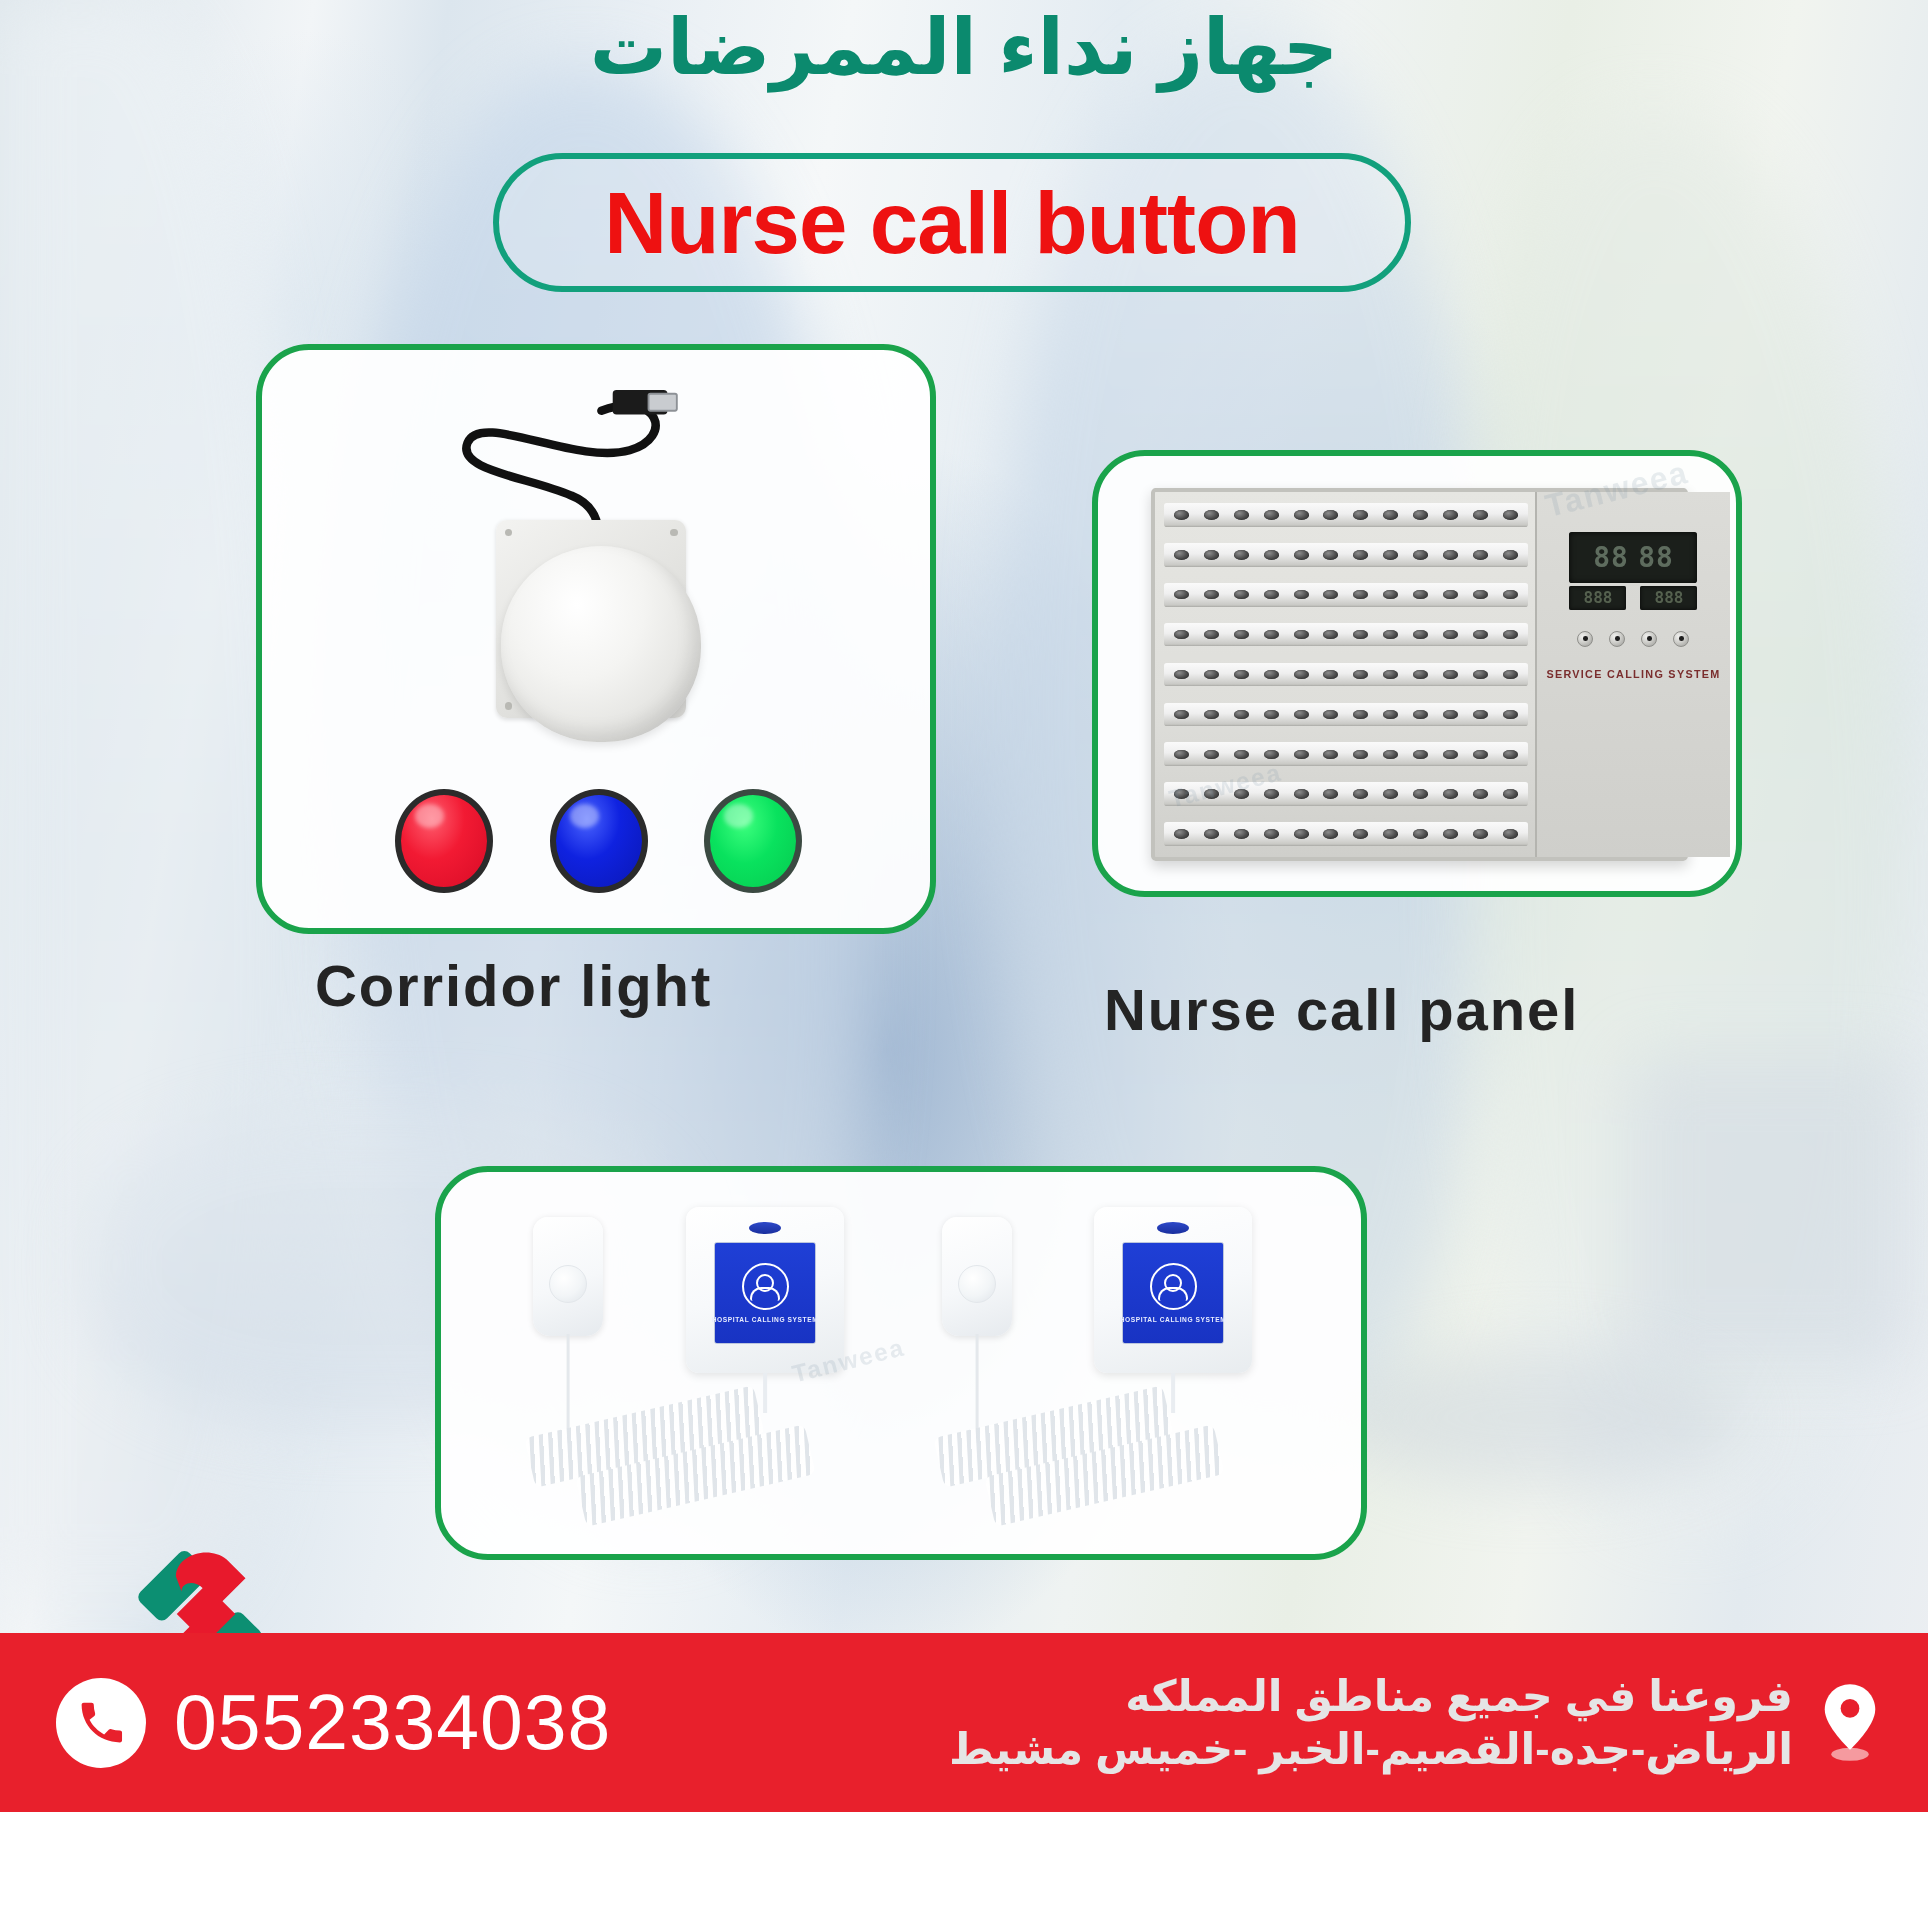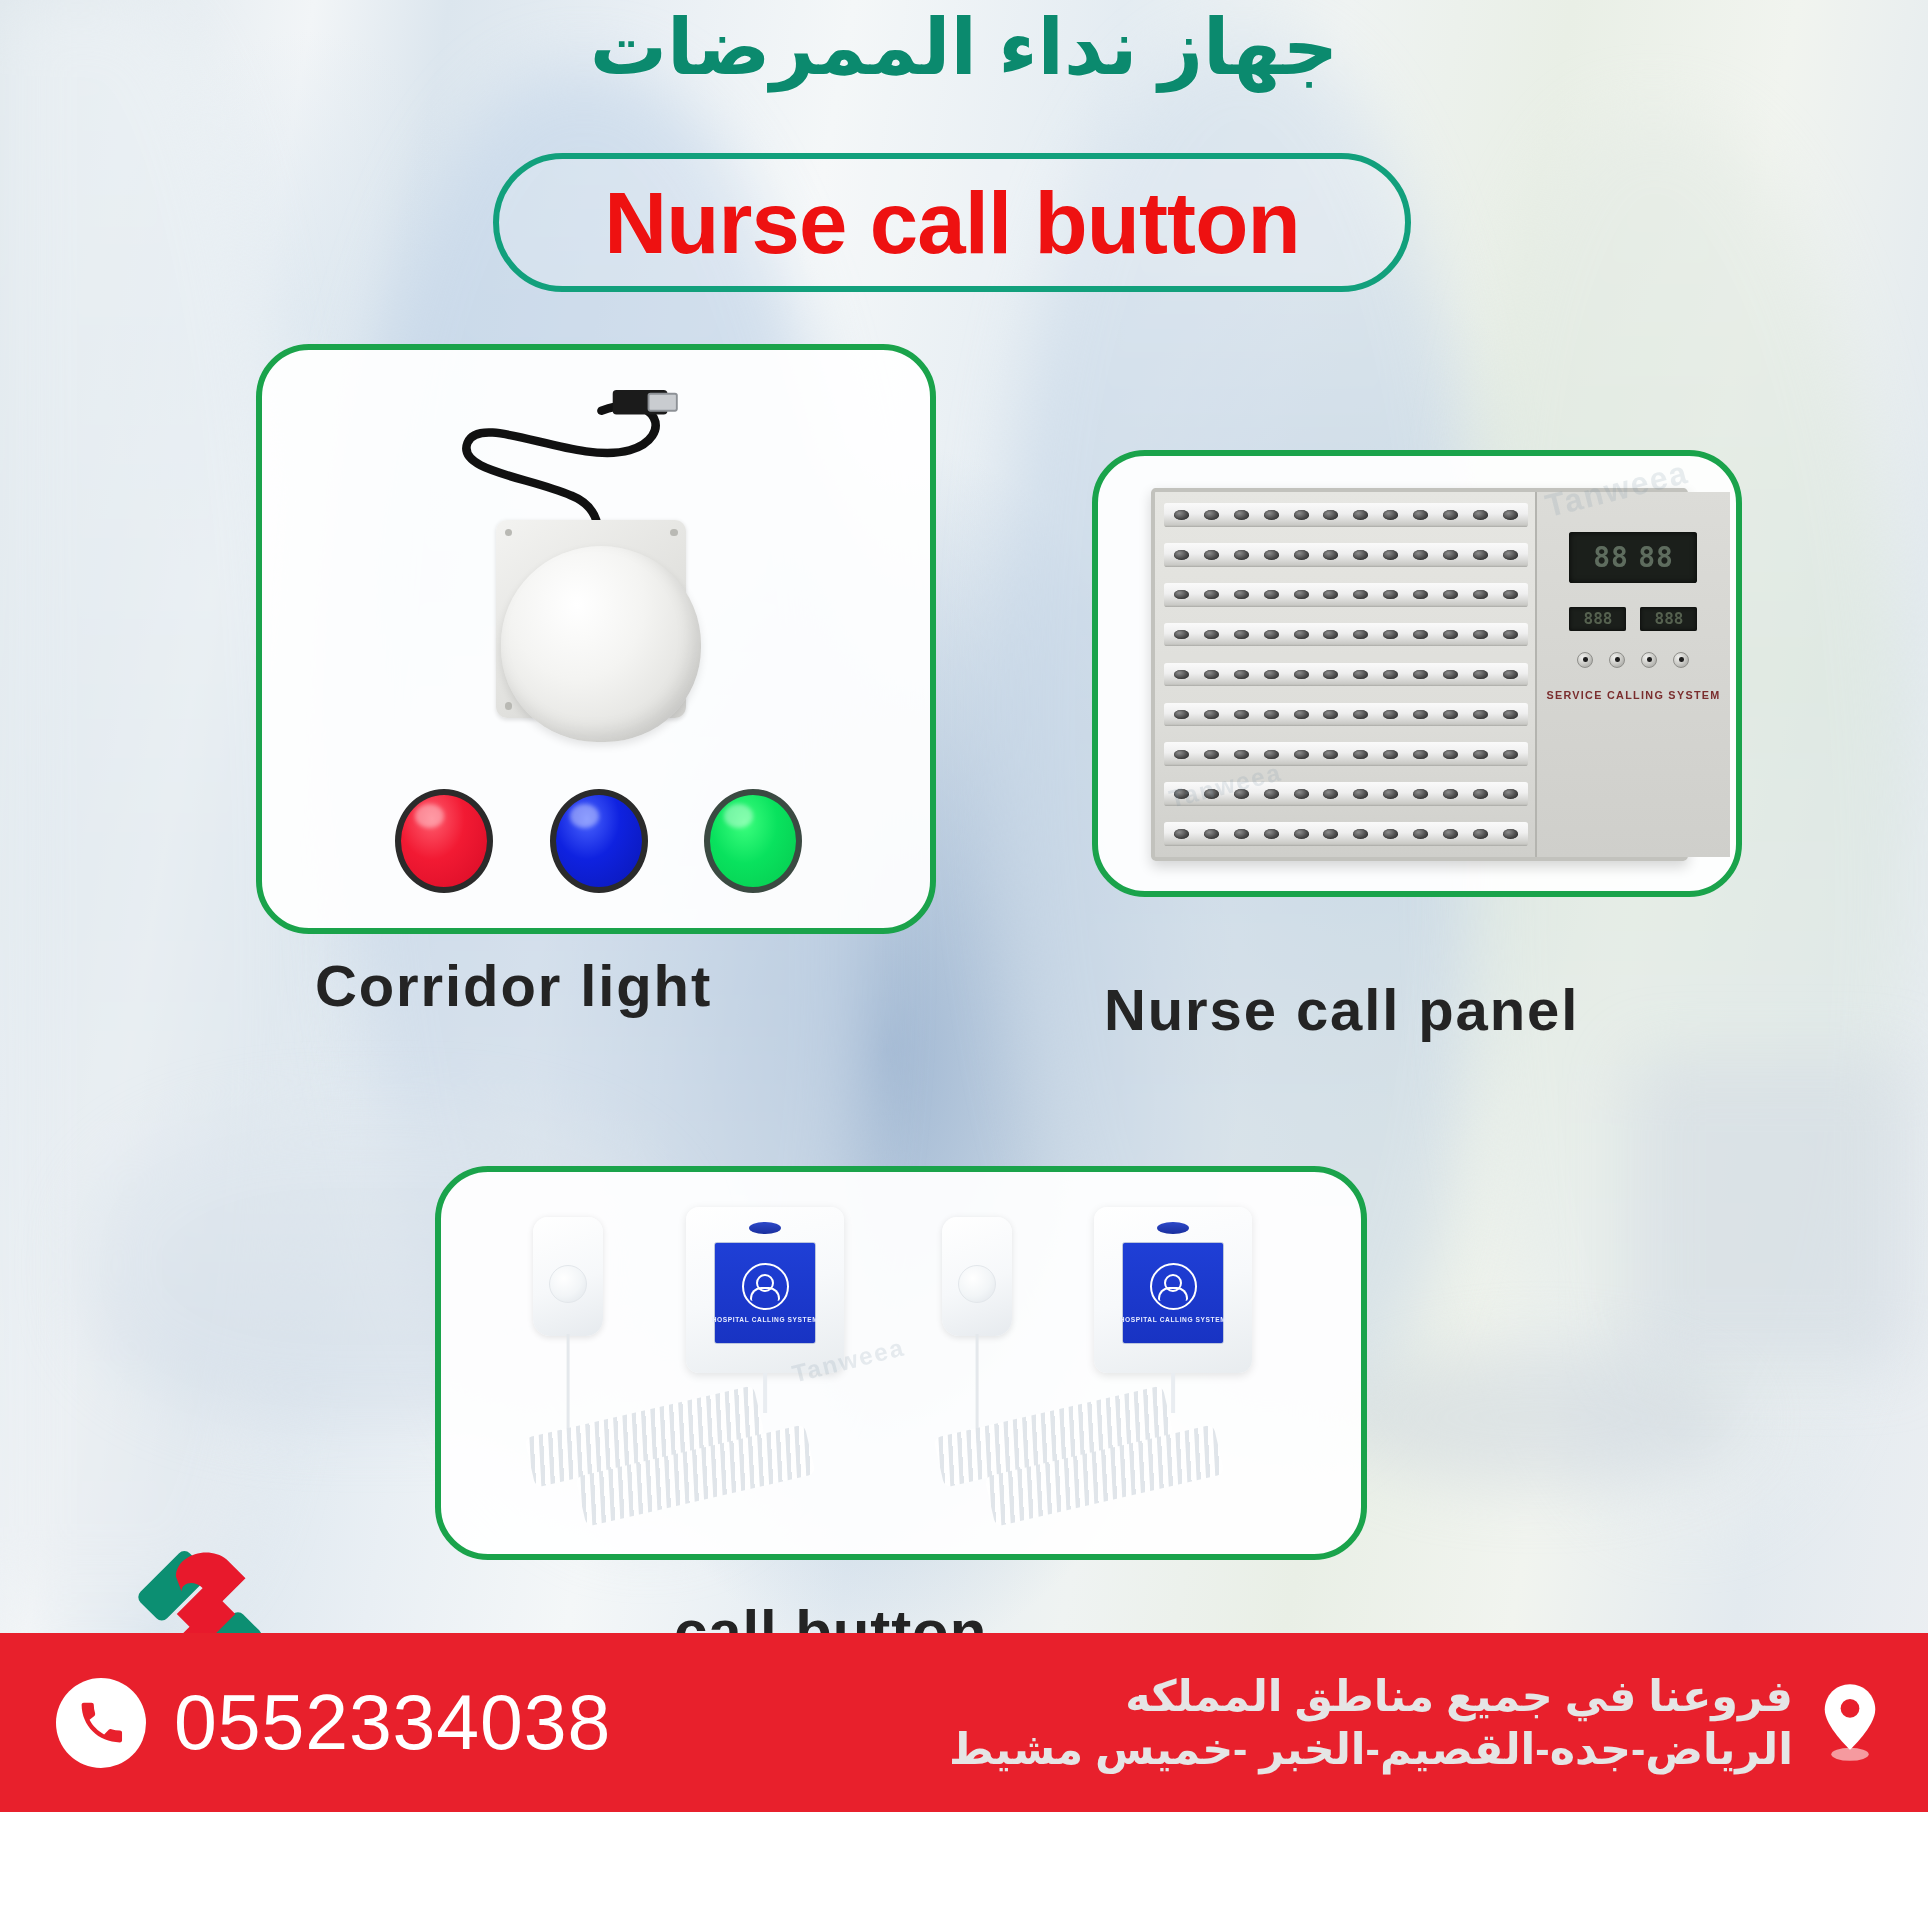--- a/index.html
+++ b/index.html
@@ -174,21 +174,21 @@
     display: flex; flex-direction: column; align-items: center;
   }
   .seg-main {
     width: 128px; height: 51px;
     background: #1b1f1b; border-radius: 2.8px;
     display: flex; align-items: center; justify-content: center;
     gap: 9.4px; padding: 0 7.5px;
     box-shadow: inset 0 0 6.6px rgba(0,0,0,.8);
   }
   .seg-main .d { color:#5e6c5e; font-family:"DejaVu Sans Mono", monospace; font-size:28px; font-weight:700; letter-spacing:0.9px; }
-  .seg-small-wrap { display:flex; gap:14px; margin-top: 24px; align-items: center; }
+  .seg-small-wrap { display:flex; gap:14px; margin-top: 3px; align-items: center; }
   .seg-small {
     width: 57px; height: 23.5px; background:#1b1f1b; border-radius:1.9px;
     display:flex; align-items:center; justify-content:center;
     box-shadow: inset 0 0 4.7px rgba(0,0,0,.8);
   }
   .seg-small .d { color:#55614f; font-family:"DejaVu Sans Mono", monospace; font-size:16px; font-weight:700; }
   .panel-buttons { display:flex; gap:16px; margin-top: 21px; }
   .panel-buttons .pb {
     width: 16px; height: 16px; border-radius:50%;
     background: radial-gradient(circle at 35% 32%, #f2f2f0 0%, #cfcfcb 45%, #9a9a96 100%);
@@ -566,21 +566,20 @@
   <div class="wallplate" style="left:1094px; top:1207px;">
     <span class="topled"></span>
     <div class="face">
       <span class="glyph"></span>
       <span class="cap">HOSPITAL CALLING SYSTEM</span>
     </div>
     <span class="cord"></span>
   </div>
   <div class="coil" style="left:987px; top:1450px;"></div>
 
-  <div class="card-label" id="label-buttons">call button</div>
 
   <div class="wm" style="left:1544px; top:471px;">Tanweea</div>
   <div class="wm wm2" style="left:1168px; top:772px;">Tanweea</div>
   <div class="wm wm2" style="left:791px; top:1347px;">Tanweea</div>
 
   <div class="logo">
     <div class="logo-mark">
       <svg width="158" height="158" viewBox="0 0 168 168">
         <g fill="#0c8f72">
           <rect x="12" y="34" width="74" height="40" rx="8" transform="rotate(-45 49 54)"></rect>

